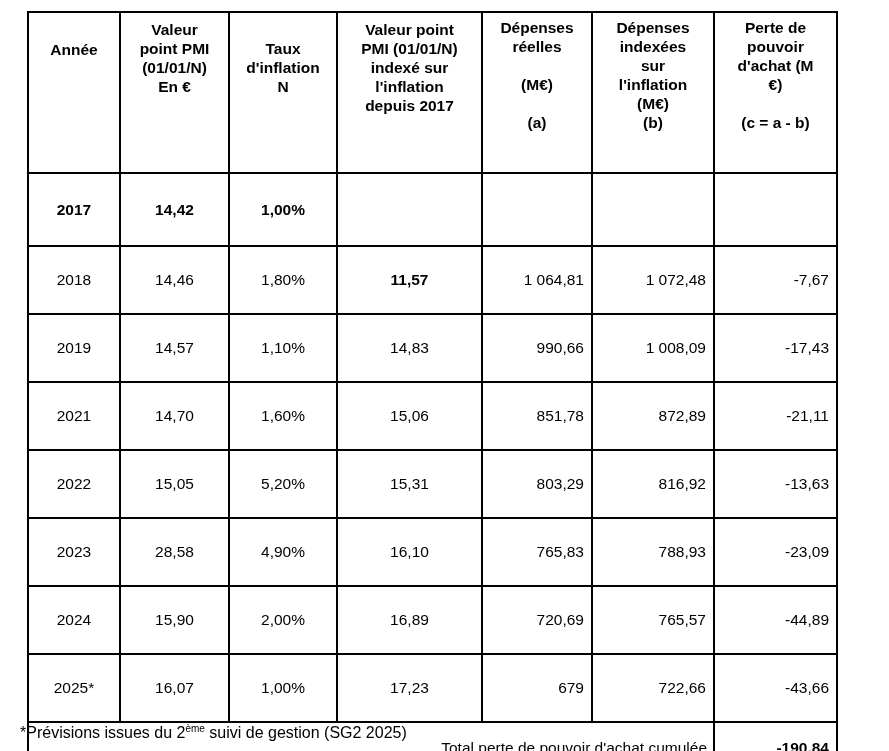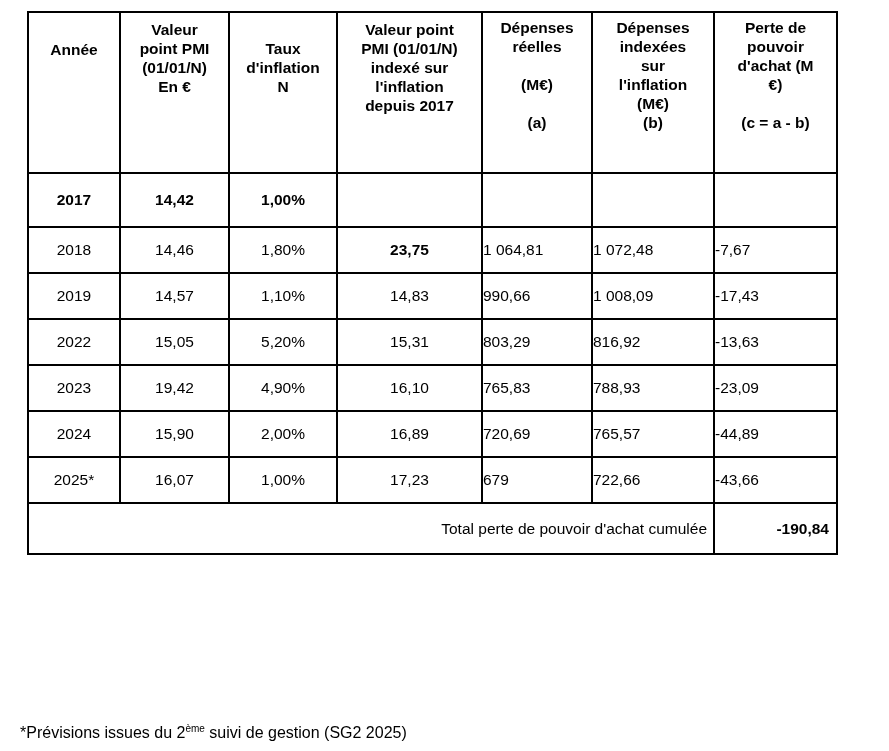--- a/index.html
+++ b/index.html
@@ -40,25 +40,25 @@
     line-height: 19px;
     padding: 7px 2px 0 2px;
     margin-top: 40px;
   }
   thead th:nth-child(1) { padding-top: 27px; border-radius: 23px; }
   thead th:nth-child(3) { padding-top: 26px; }
   thead th:nth-child(5),
   thead th:nth-child(6),
   thead th:nth-child(7) { padding-top: 5px; }
   
-  tbody tr { height: 46px; }
-  tbody tr.tall { height: 54px; margin-left: 28px; }
+  tbody tr { height: 68px; }
+  tbody tr.tall { height: 73px; margin-left: 28px; }
   tbody td { vertical-align: middle; padding: 0; }
   td.c { text-align: center; }
-  td.r { text-align: left; padding-right: 7px; }
+  td.r { text-align: right; padding-right: 7px; }
   td.b, .bold { font-weight: bold; }
   
   tfoot tr { height: 51px; }
   tfoot td { vertical-align: middle; }
   td.total-label {
     text-align: right;
     padding-right: 6px;
     font-size: 16px;
   }
   td.total-value {
@@ -139,46 +139,55 @@
           <td class="c b">1,00%</td>
           <td class="c"></td>
           <td class="r"></td>
           <td class="r"></td>
           <td class="r"></td>
         </tr>
         <tr>
           <td class="c">2018</td>
           <td class="c">14,46</td>
           <td class="c">1,80%</td>
-          <td class="c b">23,75</td>
+          <td class="c b">11,57</td>
           <td class="r">1 064,81</td>
           <td class="r">1 072,48</td>
           <td class="r">-7,67</td>
         </tr>
         <tr>
           <td class="c">2019</td>
           <td class="c">14,57</td>
           <td class="c">1,10%</td>
           <td class="c">14,83</td>
           <td class="r">990,66</td>
           <td class="r">1 008,09</td>
           <td class="r">-17,43</td>
         </tr>
         <tr>
+          <td class="c">2021</td>
+          <td class="c">14,70</td>
+          <td class="c">1,60%</td>
+          <td class="c">15,06</td>
+          <td class="r">851,78</td>
+          <td class="r">872,89</td>
+          <td class="r">-21,11</td>
+        </tr>
+        <tr>
           <td class="c">2022</td>
           <td class="c">15,05</td>
           <td class="c">5,20%</td>
           <td class="c">15,31</td>
           <td class="r">803,29</td>
           <td class="r">816,92</td>
           <td class="r">-13,63</td>
         </tr>
         <tr>
           <td class="c">2023</td>
-          <td class="c">19,42</td>
+          <td class="c">28,58</td>
           <td class="c">4,90%</td>
           <td class="c">16,10</td>
           <td class="r">765,83</td>
           <td class="r">788,93</td>
           <td class="r">-23,09</td>
         </tr>
         <tr>
           <td class="c">2024</td>
           <td class="c">15,90</td>
           <td class="c">2,00%</td>

